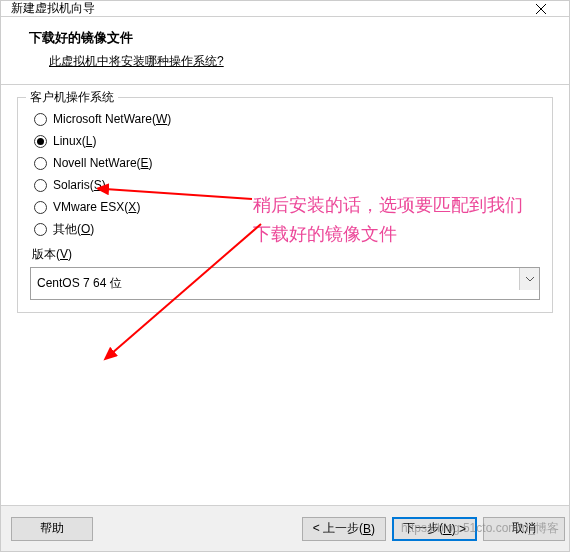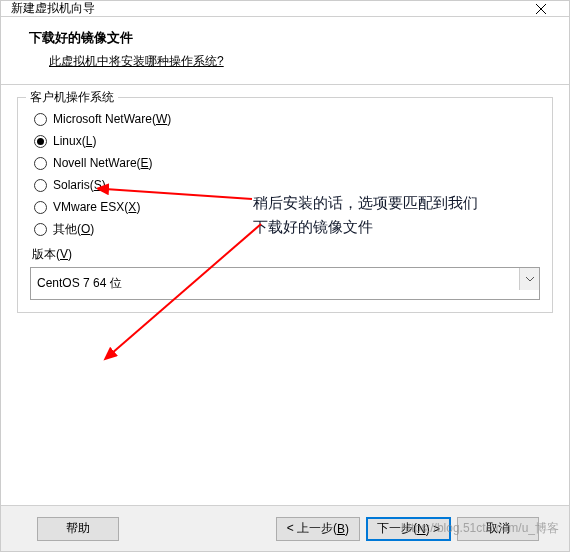--- a/index.html
+++ b/index.html
@@ -111,39 +111,39 @@
       align-items: center;
       justify-content: center;
       background: #f0f0f0;
       border-left: 1px solid #ccc;
       pointer-events: none;
     }
     .annotation {
       position: absolute;
       left: 252px;
       top: 190px;
-      font-size: 15px;
-      color: #0f172a;
+      font-size: 18px;
+      color: #ec4899;
       line-height: 1.6;
       pointer-events: none;
     }
     .arrow-svg {
       position: absolute;
       pointer-events: none;
     }
     .footer {
       position: absolute;
       bottom: 0;
       left: 0;
       right: 0;
       height: 46px;
       border-top: 1px solid #d0d0d0;
       display: flex;
       align-items: center;
-      padding: 0 30px;
+      padding: 0 4px;
       background: #f0f0f0;
     }
     .footer-spacer { flex: 1; }
     .btn {
       height: 24px;
       min-width: 82px;
       padding: 0 10px;
       background: #e1e1e1;
       border: 1px solid #adadad;
       font-size: 12px;

